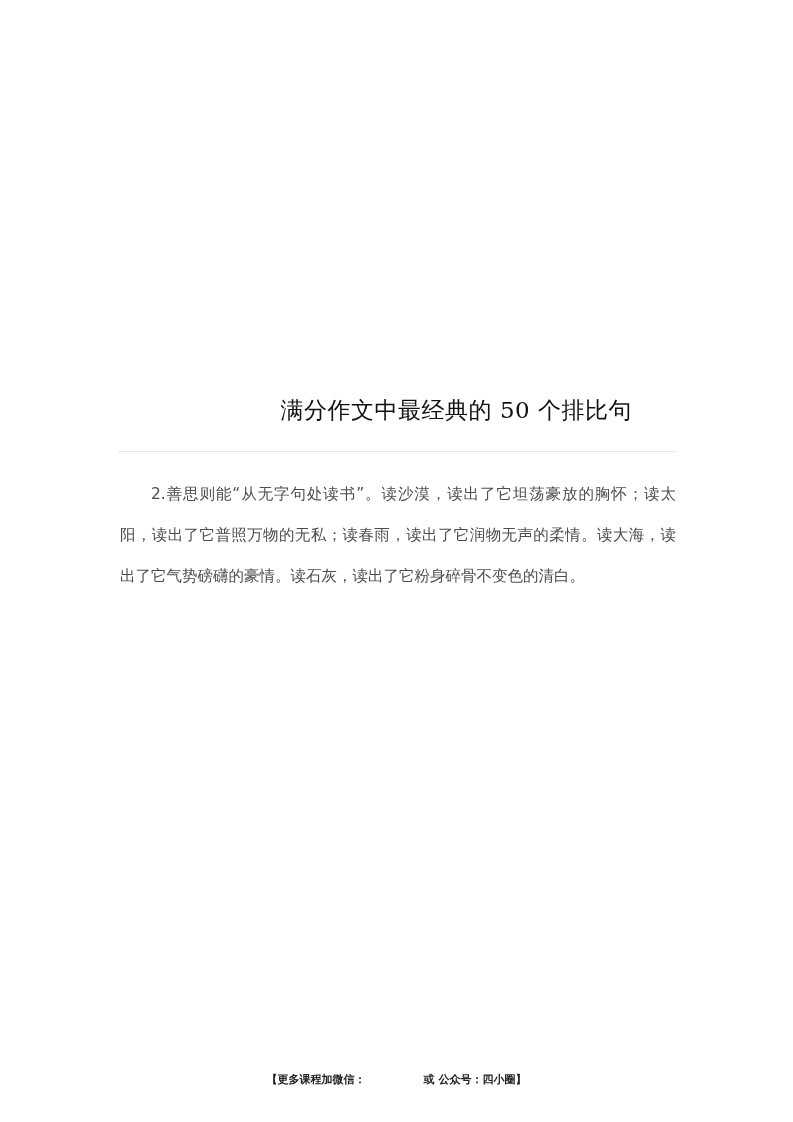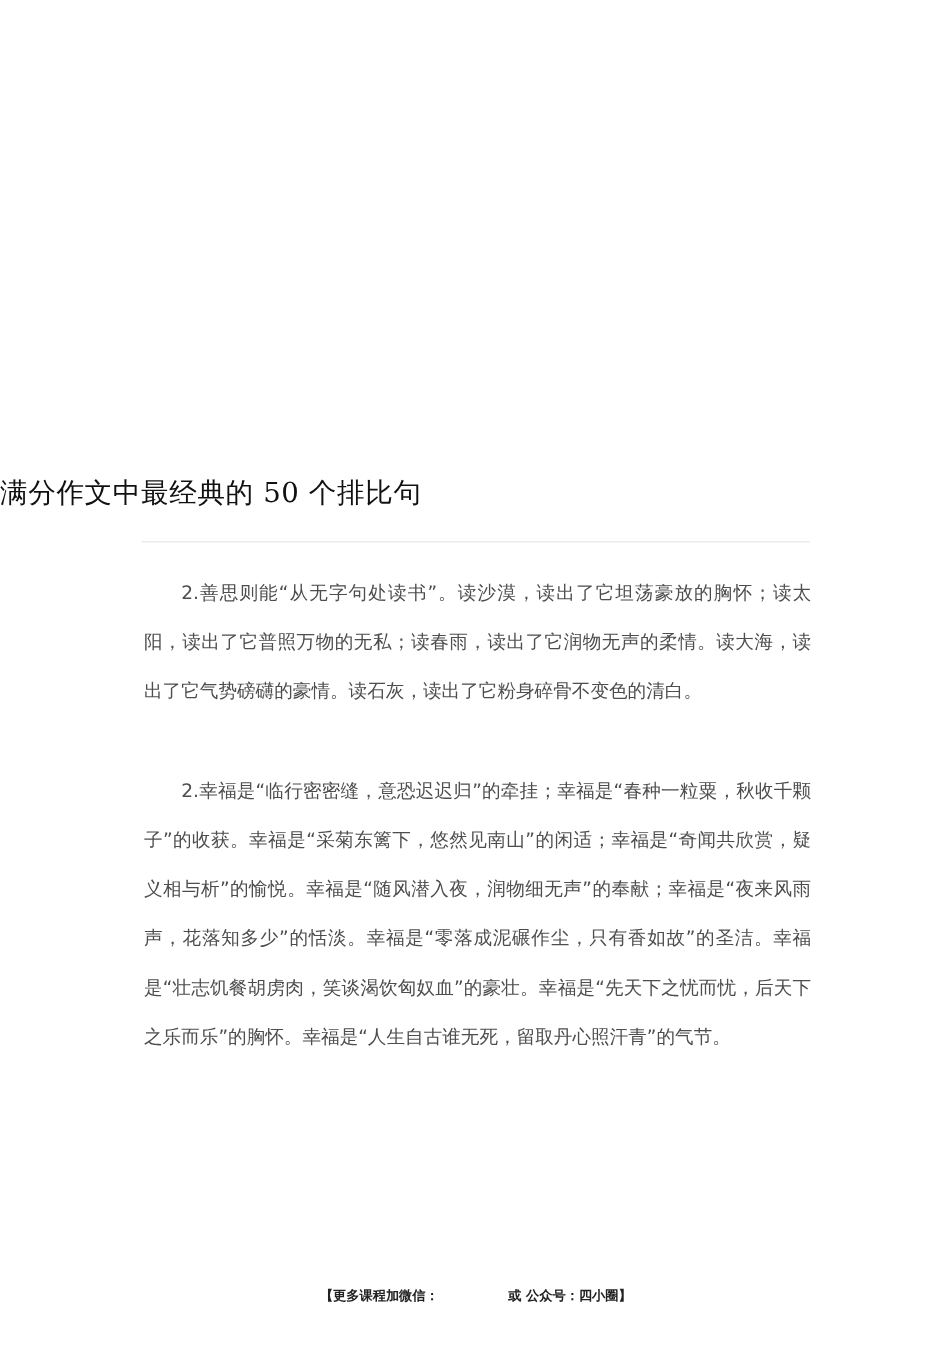--- a/index.html
+++ b/index.html
@@ -1,31 +1,30 @@
 <!DOCTYPE html>
 <html><head>
   <meta charset="utf-8">
   <style>
     html, body { margin: 0; padding: 0; background: #ffffff; }
     body { width: 793px; height: 1122px; position: relative; overflow: hidden; font-family: "DejaVu Sans", "Liberation Sans", sans-serif; color: #4a4a4a; }
-    .title { position: absolute; left: 0; top: 395px; width: 632px; text-align: left; font-size: 23px; color: #111; font-family: "DejaVu Serif", "Liberation Serif", serif; letter-spacing: 0.5px; }
+    .title { position: absolute; left: 0; top: 395px; width: 632px; text-align: right; font-size: 23px; color: #111; font-family: "DejaVu Serif", "Liberation Serif", serif; letter-spacing: 0.5px; }
     .divider { position: absolute; left: 118px; top: 451px; width: 557px; height: 1px; background: #e6e6e6; }
     .content { position: absolute; left: 120px; top: 474px; width: 556px; font-size: 15.5px; line-height: 41px; text-align: justify; color: #4d4d4d; }
     .para { text-indent: 31px; margin: 0; }
     .gap { height: 42px; }
     .footer { position: absolute; left: 0; top: 1072px; width: 793px; text-align: center; font-size: 11px; color: #222; font-weight: bold; }
     .footer .spacer { display: inline-block; width: 58px; }
   </style>
 </head>
 <body>
 
 <div class="title">满分作文中最经典的 50 个排比句</div>
 <div class="divider"></div>
 
 <div class="content">
   <p class="para">2.善思则能“从无字句处读书”。读沙漠，读出了它坦荡豪放的胸怀；读太阳，读出了它普照万物的无私；读春雨，读出了它润物无声的柔情。读大海，读出了它气势磅礴的豪情。读石灰，读出了它粉身碎骨不变色的清白。</p>
   <div class="gap"></div>
-  <p class="para">2.幸福是“临行密密缝，意恐迟迟归”的牵挂；幸福是“春种一粒粟，秋收千颗子”的收获。幸福是“采菊东篱下，悠然见南山”的闲适；幸福是“奇闻共欣赏，疑义相与析”的愉悦。幸福是“随风潜入夜，润物细无声”的奉献；幸福是“夜来风雨声，花落知多少”的恬淡。幸福是“零落成泥碾作尘，只有香如故”的圣洁。幸福是“壮志饥餐胡虏肉，笑谈渴饮匈奴血”的豪壮。幸福是“先天下之忧而忧，后天下之乐而乐”的胸怀。幸福是“人生自古谁无死，留取丹心照汗青”的气节。</p>
 </div>
 
 <div class="footer">
   <span>【更多课程加微信：</span><span class="spacer"></span><span>或 公众号：四小圈】</span>
 </div>
 
 </body></html>

